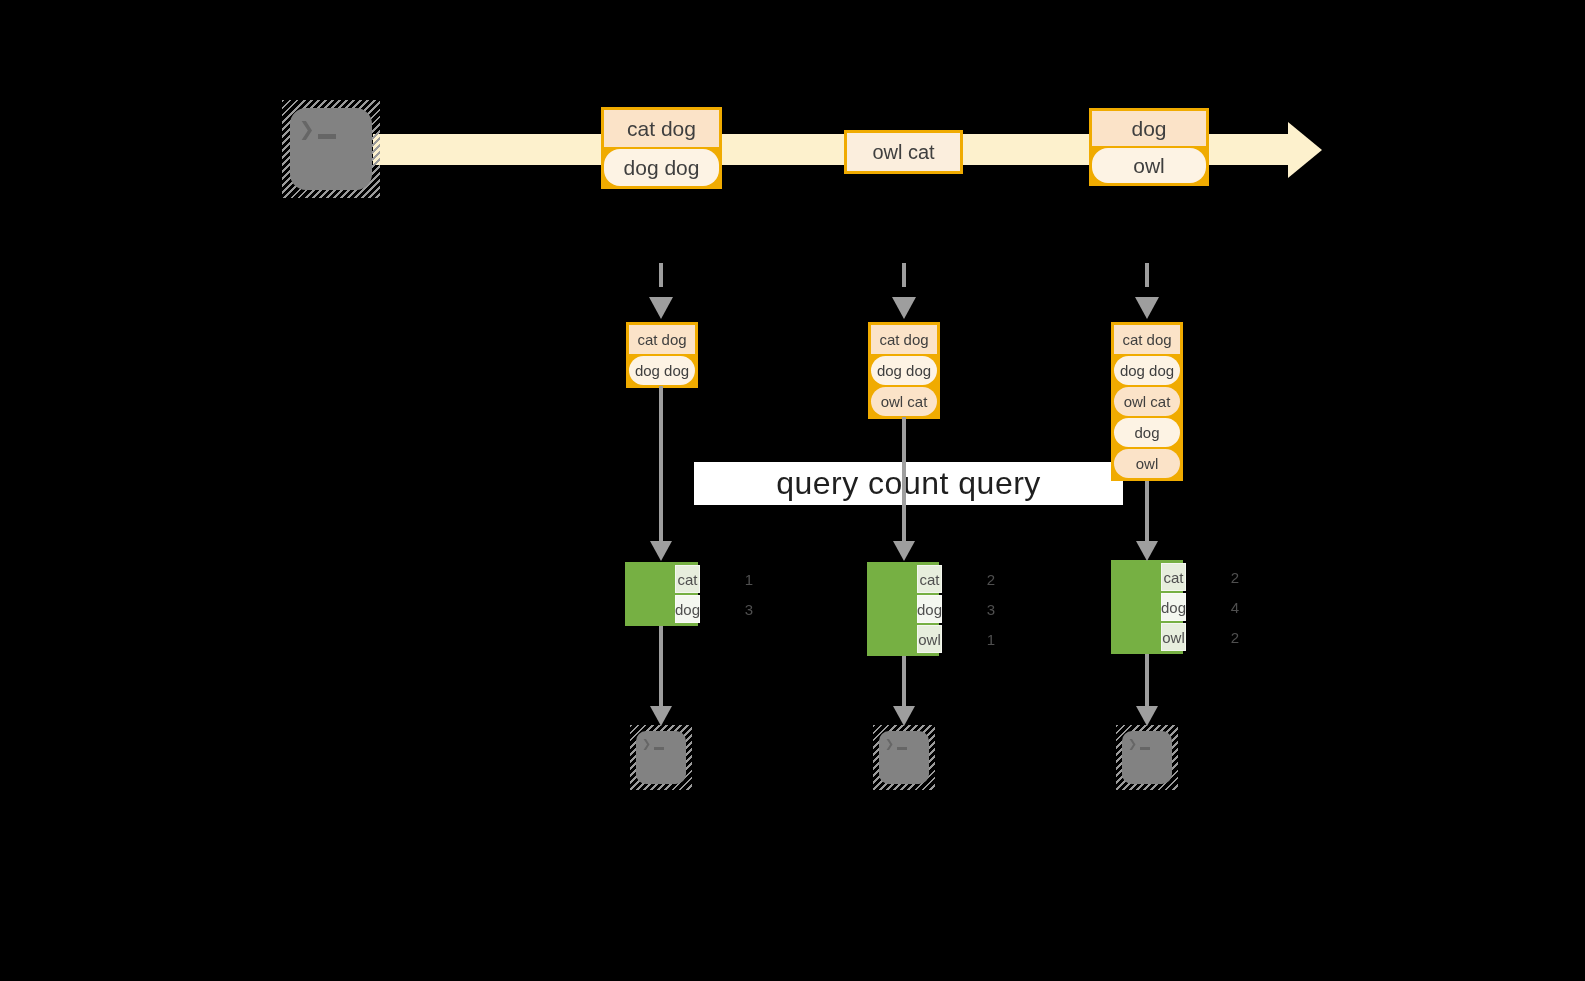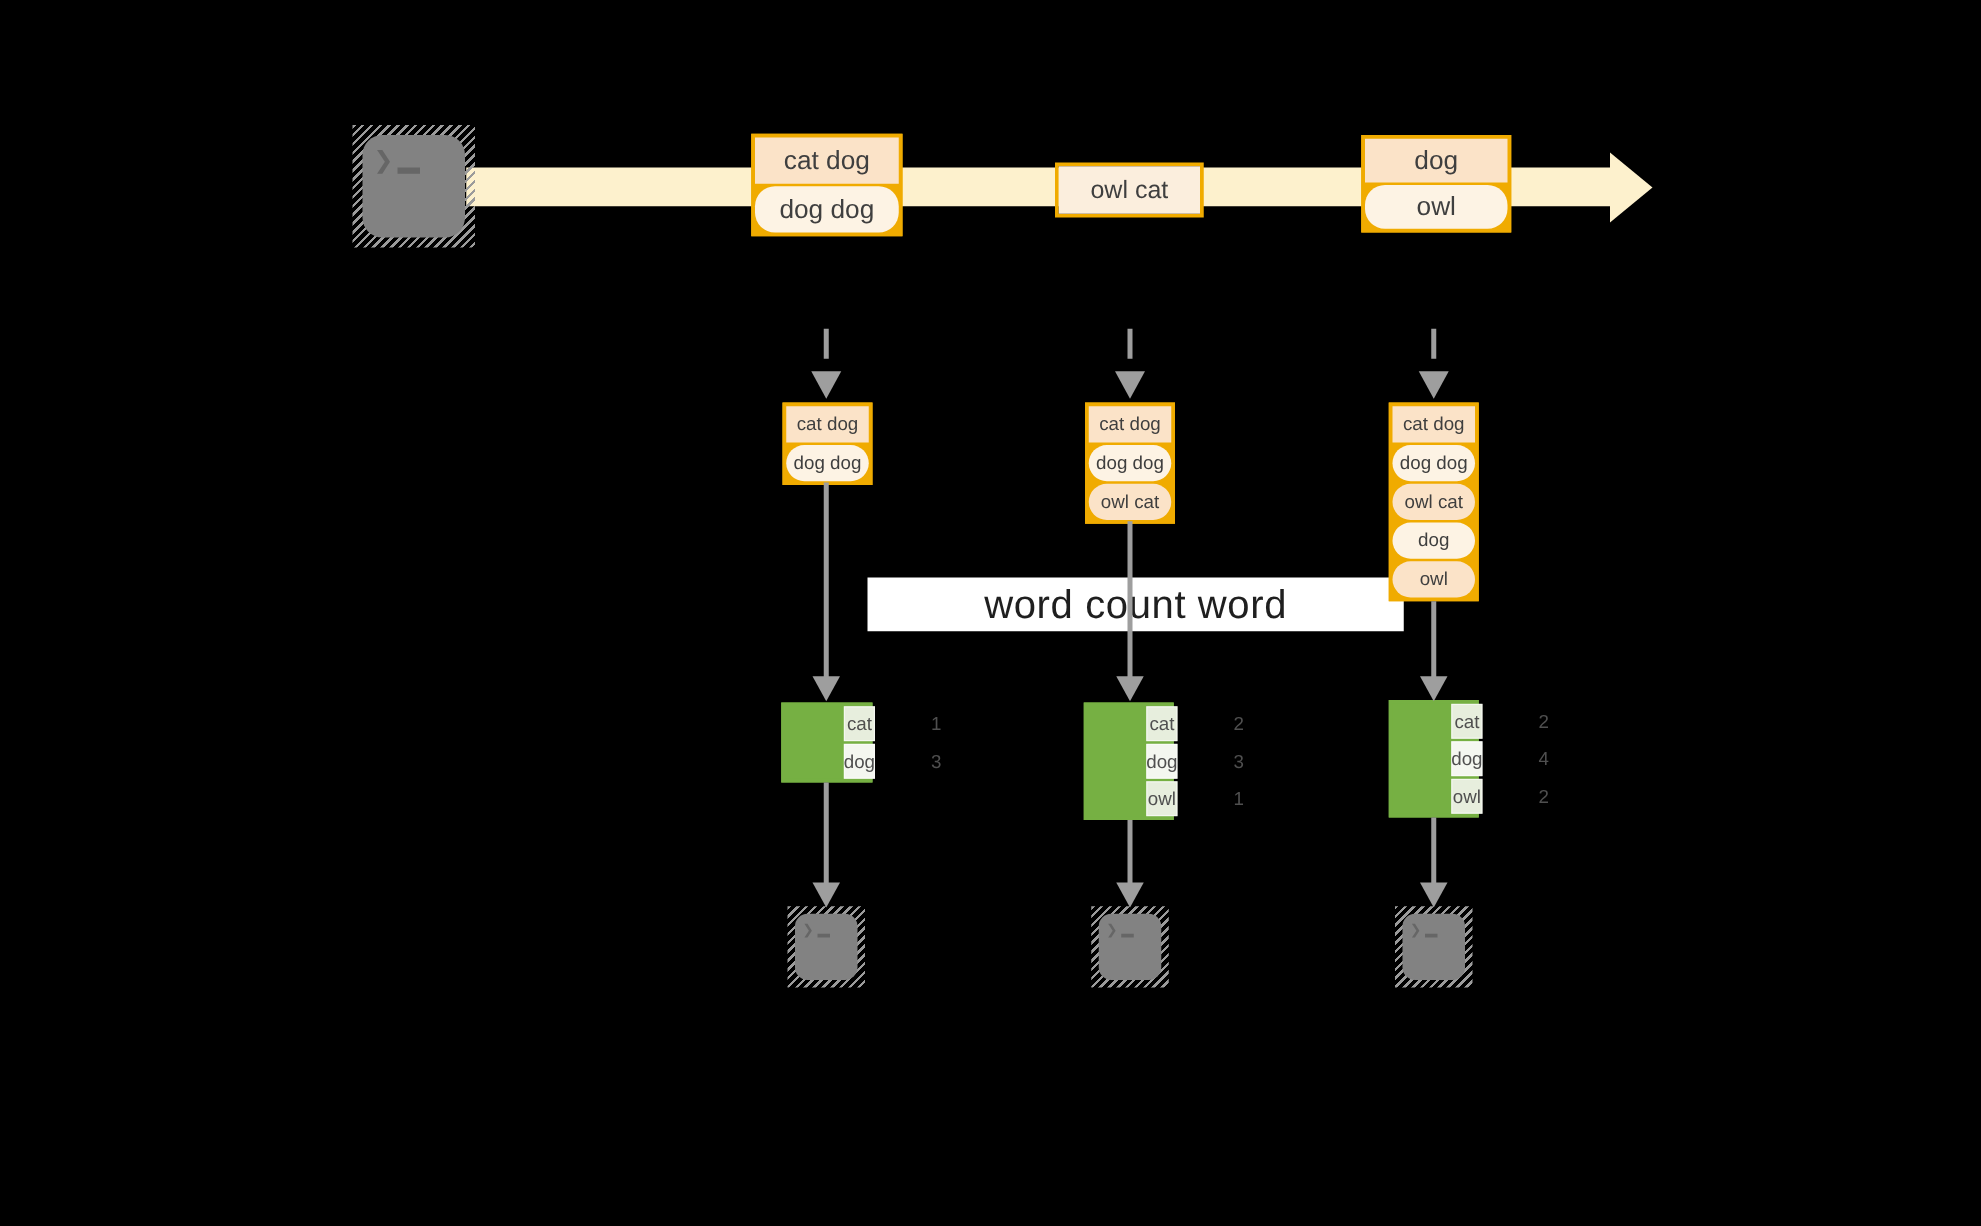--- a/index.html
+++ b/index.html
@@ -157,21 +157,21 @@
 
   <div class="abs amber-stack msg-sm" style="left:1111px;top:322px;width:72px;">
     <div class="cell peach">cat dog</div>
     <div class="cell cream">dog dog</div>
     <div class="cell peach">owl cat</div>
     <div class="cell cream">dog</div>
     <div class="cell peach">owl</div>
   </div>
 
   <div class="abs banner" style="left:694px;top:462px;width:429px;height:43px;">
-    <span>word count word</span>
+    <span>query count query</span>
   </div>
 
   <div class="abs stem" style="left:659px;top:386px;height:156px;"></div>
   <div class="abs tri-down small" style="left:650px;top:541px;"></div>
 
   <div class="abs stem" style="left:902px;top:417px;height:125px;"></div>
   <div class="abs tri-down small" style="left:893px;top:541px;"></div>
 
   <div class="abs stem" style="left:1145px;top:481px;height:61px;"></div>
   <div class="abs tri-down small" style="left:1136px;top:541px;"></div>

